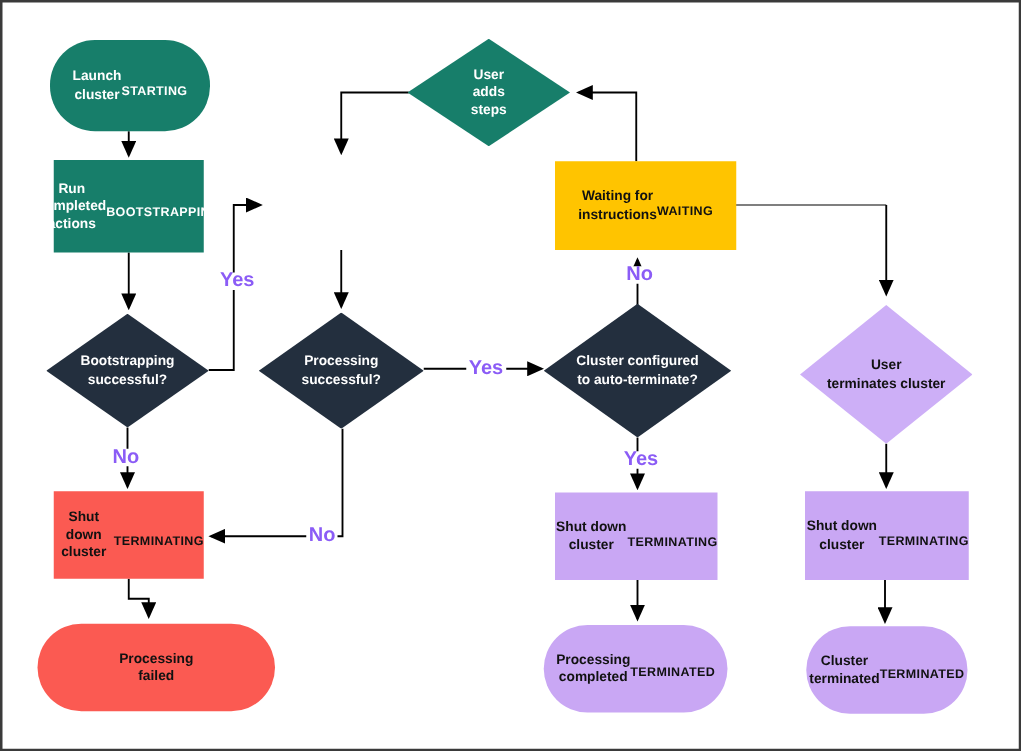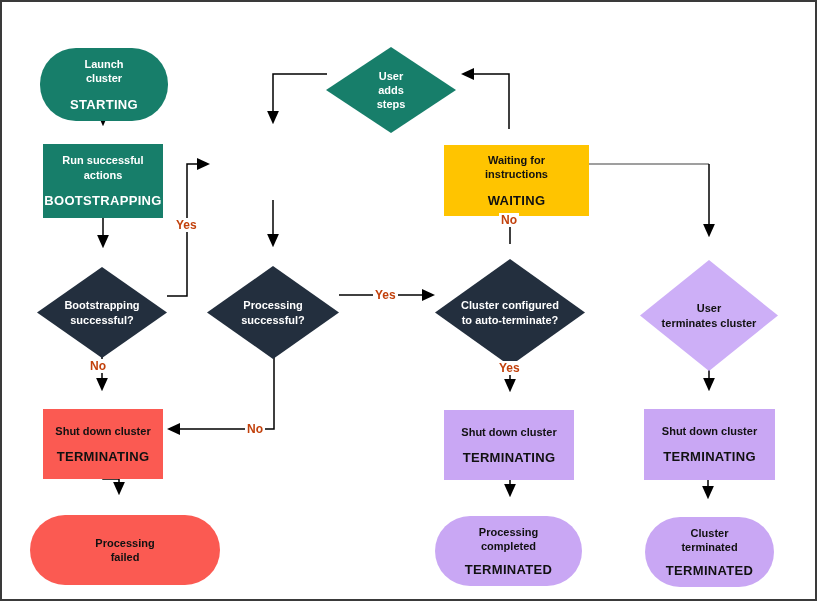--- a/index.html
+++ b/index.html
@@ -3,35 +3,35 @@
 <meta charset="utf-8">
 <style>
   html,body{margin:0;padding:0;background:#fff;}
   #canvas{
     position:relative;width:817px;height:601px;background:#ffffff;
     border:2px solid #3a3a3a;box-sizing:border-box;overflow:hidden;
     font-family:"Liberation Sans",sans-serif;
   }
   #wires{position:absolute;left:0;top:0;width:817px;height:601px;}
   .node{
-    position:absolute;display:flex;flex-direction:column;align-items:center;
-    justify-content:center;text-align:center;font-weight:bold;box-sizing:border-box;margin-top:16px;
+    position:absolute;display:flex;flex-direction:row;align-items:center;
+    justify-content:center;text-align:center;font-weight:bold;box-sizing:border-box;
   }
   .nm{white-space:pre-line;font-size:11px;line-height:1.3;}
-  .st{white-space:pre-line;font-size:13px;line-height:1.2;margin-top:11px;letter-spacing:.3px;}
+  .st{white-space:pre-line;font-size:10px;line-height:1.2;margin-top:11px;letter-spacing:.3px;}
   .teal{background:#177E6A;color:#ffffff;}
   .navy{background:#232F3E;color:#ffffff;}
   .amber{background:#FFC400;color:#111111;}
   .red{background:#FB5A52;color:#111111;}
   .purple{background:#C9A7F4;color:#111111;}
   .purpleLight{background:#CDAFF7;color:#111111;}
   .stadium{border-radius:36px;}
   .diamond{clip-path:polygon(50% 0,100% 50%,50% 100%,0 50%);}
   .elabel{
-    position:absolute;font-size:12px;font-weight:bold;color:#c2410c;
+    position:absolute;font-size:16px;font-weight:bold;color:#8b5cf6;
     background:#fff;padding:0 2px;line-height:14px;
   }
 </style>
 </head>
 <body>
 
 <div id="canvas">
 
   <svg id="wires" viewBox="0 0 817 601" xmlns="http://www.w3.org/2000/svg">
     <defs>
@@ -60,21 +60,21 @@
     </g>
   </svg>
 
   <div class="node stadium teal" style="left:38px;top:30px;width:128px;height:73px">
     <div class="nm">Launch
 cluster</div>
     <div class="st">STARTING</div>
   </div>
 
   <div class="node teal" style="left:41px;top:126px;width:120px;height:74px">
-    <div class="nm">Run successful
+    <div class="nm">Run completed
 actions</div>
     <div class="st">BOOTSTRAPPING</div>
   </div>
 
   <div class="node diamond navy" style="left:35px;top:249px;width:130px;height:91px">
     <div class="nm">Bootstrapping
 successful?</div>
   </div>
 
 

